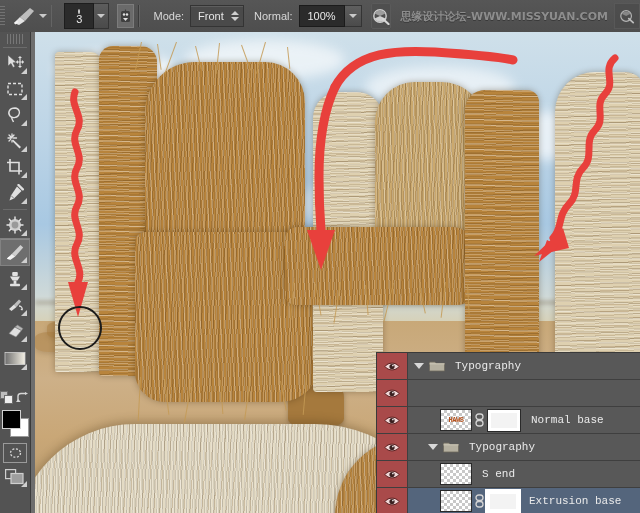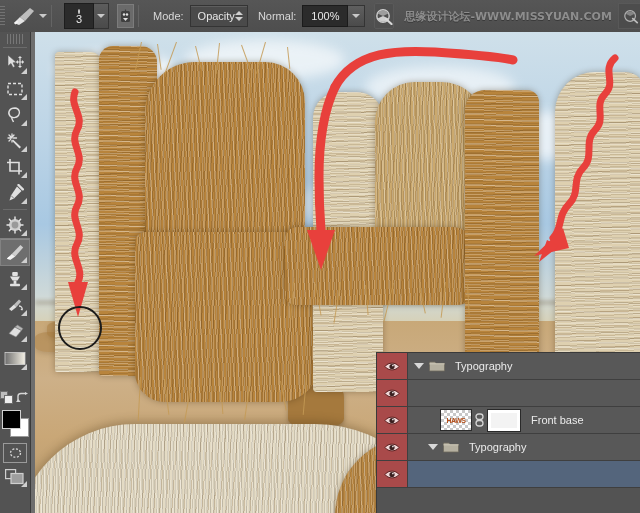--- a/index.html
+++ b/index.html
@@ -168,20 +168,21 @@
   .brushcursor{
     position:absolute;border:2px solid #1b1b1b;border-radius:50%;
     width:40px;height:40px;
   }
 
   
   #layers{
     position:absolute;left:376px;top:352px;width:264px;height:161px;
     background:#535353;border-top:1px solid #3a3a3a;border-left:1px solid #3a3a3a;
     overflow:hidden;
+    font-family:Liberation Mono, monospace;
   }
   .lrow{
     position:relative;height:26px;display:flex;align-items:center;
     border-bottom:1px solid #3f3f3f;background:#585858;
   }
   .lrow.selected{background:#54657c;}
   .eye-cell{
     width:30px;height:100%;background:#a94a4a;display:flex;align-items:center;justify-content:center;
     border-right:1px solid #3f3f3f;flex:0 0 30px;
   }
@@ -250,21 +251,21 @@
         <circle cx="9" cy="5.5" r="1.2" fill="#e0e0e0"></circle>
         <path d="M5 9 L7.5 12 L10 9 Z" fill="#e0e0e0"></path>
         <path d="M7.5 0.5 L7.5 2.5" stroke="#3f3f3f" stroke-width="1.2"></path>
       </svg>
     </div>
 
     <div class="ob-sep"></div>
 
     <div class="ob-label">Mode:</div>
     <div class="ob-select">
-      <span>Opacity</span>
+      <span>Front</span>
       <span class="updown">
           <i class="u"></i>
           <i class="d"></i>
         </span>
     </div>
 
     <div class="ob-label">Normal:</div>
     <div style="display:flex;align-items:center;">
       <div class="ob-opacity-field">
         <span>100%</span>
@@ -593,21 +594,21 @@
           <span class="linkico">
             <svg width="9" height="14" viewBox="0 0 9 14">
               <rect x="1" y="1" width="7" height="5.5" rx="2.7" fill="none" stroke="#d4d4d4" stroke-width="1.3"></rect>
               <rect x="1" y="7.5" width="7" height="5.5" rx="2.7" fill="none" stroke="#d4d4d4" stroke-width="1.3"></rect>
             </svg>
           </span>
           <span class="maskthumb">
               <span class="mk"></span>
             </span>
         </span>
-        <span class="lname">Front base</span>
+        <span class="lname">Normal base</span>
       </div>
     </div>
 
     <div class="lrow">
       <div class="eye-cell">
         <svg width="16" height="11" viewBox="0 0 16 11">
           <path d="M1 5.5 C4 1 12 1 15 5.5 C12 10 4 10 1 5.5 Z" fill="#f0d8d8" stroke="#5a2020" stroke-width="1"></path>
           <circle cx="8" cy="5.5" r="2.6" fill="#3a2020"></circle>
           <circle cx="8.9" cy="4.6" r=".8" fill="#fff"></circle>
         </svg>
@@ -617,25 +618,65 @@
         <span class="folder">
           <svg width="16" height="12" viewBox="0 0 16 12">
             <path d="M0.5 2 L6 2 L7.2 3.4 L15.5 3.4 L15.5 11 L0.5 11 Z" fill="#b5b0a0" stroke="#6f6a5e" stroke-width=".8"></path>
             <path d="M0.5 3.2 L15.5 3.2 L15.5 4.4 L0.5 4.4 Z" fill="#cac5b5"></path>
           </svg>
         </span>
         <span class="lname">Typography</span>
       </div>
     </div>
 
+    <div class="lrow">
+      <div class="eye-cell">
+        <svg width="16" height="11" viewBox="0 0 16 11">
+          <path d="M1 5.5 C4 1 12 1 15 5.5 C12 10 4 10 1 5.5 Z" fill="#f0d8d8" stroke="#5a2020" stroke-width="1"></path>
+          <circle cx="8" cy="5.5" r="2.6" fill="#3a2020"></circle>
+          <circle cx="8.9" cy="4.6" r=".8" fill="#fff"></circle>
+        </svg>
+      </div>
+      <div class="lrow-body">
+        <span class="indent-3" style="display:flex;align-items:center;">
+          <span class="thumb checker">
+            <span class="tcontent"></span>
+          </span>
+        </span>
+        <span class="lname">S end</span>
+      </div>
+    </div>
 
     <div class="lrow selected">
       <div class="eye-cell sel">
         <svg width="16" height="11" viewBox="0 0 16 11">
           <path d="M1 5.5 C4 1 12 1 15 5.5 C12 10 4 10 1 5.5 Z" fill="#f0d8d8" stroke="#5a2020" stroke-width="1"></path>
           <circle cx="8" cy="5.5" r="2.6" fill="#3a2020"></circle>
           <circle cx="8.9" cy="4.6" r=".8" fill="#fff"></circle>
         </svg>
       </div>
+      <div class="lrow-body">
+        <span class="indent-3" style="display:flex;align-items:center;">
+          <span class="thumb checker">
+            <span class="tcontent" style="color:#caa87a;"></span>
+          </span>
+          <span class="linkico">
+            <svg width="9" height="14" viewBox="0 0 9 14">
+              <rect x="1" y="1" width="7" height="5.5" rx="2.7" fill="none" stroke="#d4d4d4" stroke-width="1.3"></rect>
+              <rect x="1" y="7.5" width="7" height="5.5" rx="2.7" fill="none" stroke="#d4d4d4" stroke-width="1.3"></rect>
+            </svg>
+          </span>
+          <span class="maskthumb active">
+            <span class="mk"></span>
+            <span class="mask-corners">
+              <span style="left:-1px;top:-1px;border-right:none;border-bottom:none;"></span>
+              <span style="right:-1px;top:-1px;border-left:none;border-bottom:none;"></span>
+              <span style="left:-1px;bottom:-1px;border-right:none;border-top:none;"></span>
+              <span style="right:-1px;bottom:-1px;border-left:none;border-top:none;"></span>
+            </span>
+          </span>
+        </span>
+        <span class="lname">Extrusion base</span>
+      </div>
     </div>
   </div>
 
 </div>
 
 </body></html>

